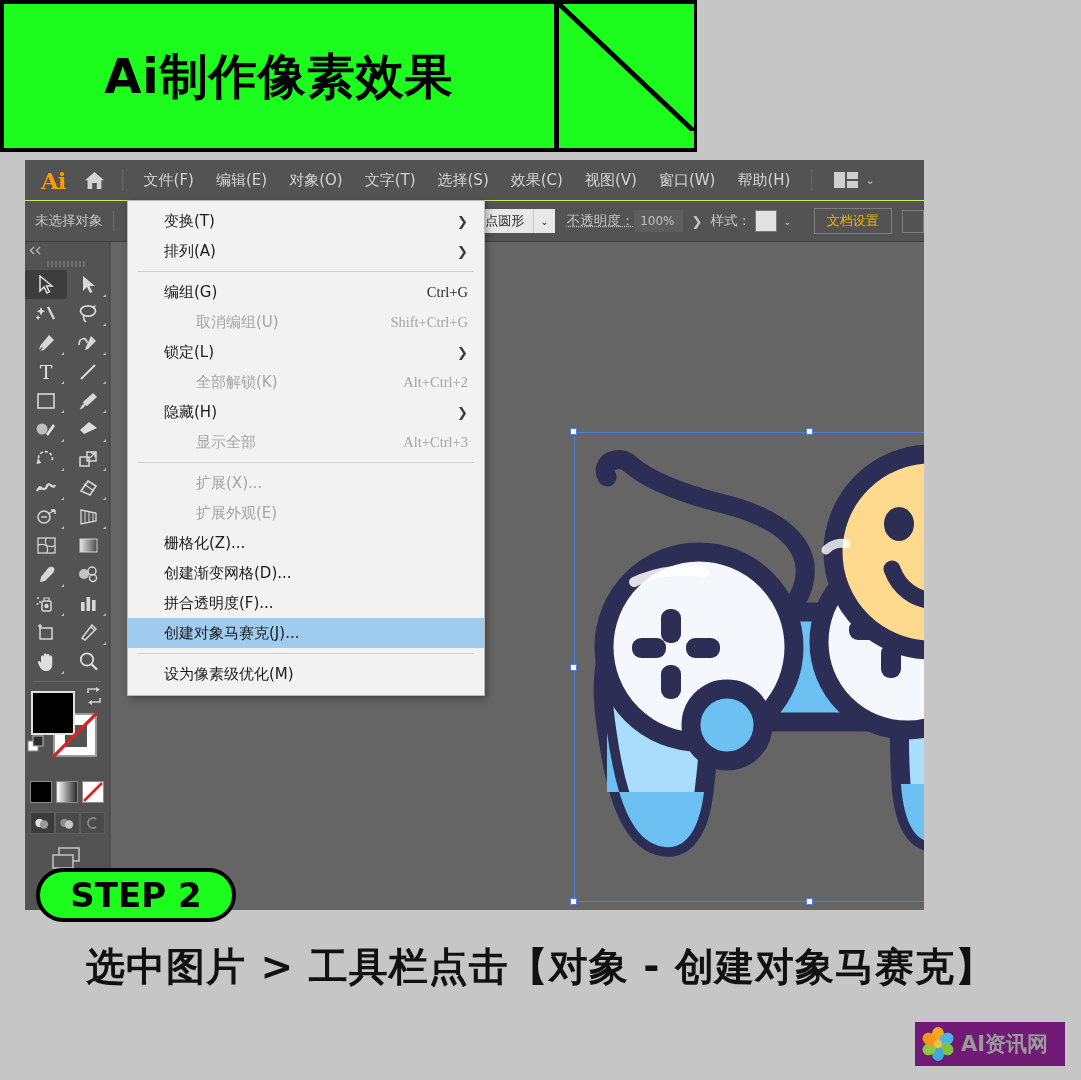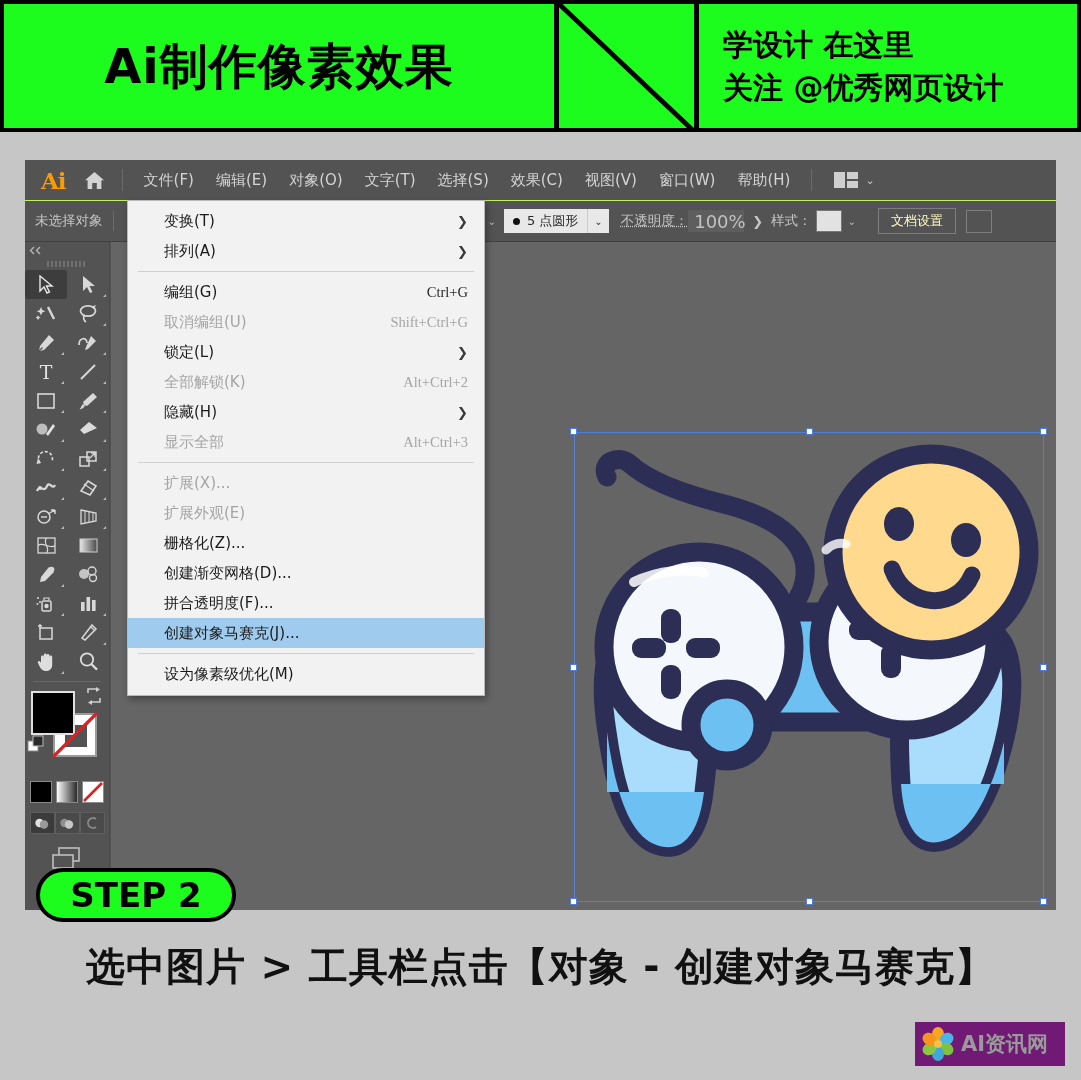--- a/index.html
+++ b/index.html
@@ -6,21 +6,21 @@
   html, body {
     width: 1081px; height: 1080px;
     background: #c6c6c6;
     font-family: "Liberation Sans", "DejaVu Sans", sans-serif;
     overflow: hidden;
   }
   #root { position: relative; width: 1081px; height: 1080px; background: #c6c6c6; }
 
   
   .banner {
-    position: absolute; left: 0; top: 0; width: 1081px; height: 132px;
+    position: absolute; left: 0; top: 0; width: 1081px; height: 152px;
     display: flex;
   }
   .banner-cell {
     background: #1dfd1d;
     border: 4px solid #000;
     position: relative;
   }
   .banner-left { width: 557px; border-right-width: 3px; display: flex; align-items: center; justify-content: center; }
   .banner-mid  { width: 140px; border-left-width: 2px; border-right-width: 3px; }
   .banner-right{ flex: 1; border-left-width: 2px; display: flex; flex-direction: column; justify-content: center; padding-left: 24px; }
@@ -32,21 +32,21 @@
   }
   .diag { position: absolute; inset: 0; }
   .banner-sub {
     font-family: "DejaVu Sans", sans-serif;
     font-weight: 700; font-size: 30px; color: #000; line-height: 1.45;
     white-space: nowrap;
   }
 
   
   .app {
-    position: absolute; left: 25px; top: 160px; width: 1031px; height: 750px;
+    position: absolute; left: 25px; top: 160px; width: 899px; height: 750px;
     background: #535353; overflow: hidden;
   }
 
   
   .menubar {
     height: 40px; background: #535353; display: flex; align-items: center;
     padding-left: 8px; position: relative;
   }
   .ai-logo {
     color: #ff9a00; font-family: "DejaVu Serif", serif; font-weight: 700;
@@ -76,28 +76,28 @@
   }
   .mini-chev { color: #bdbdbd; font-size: 10px; margin-left: 6px; margin-right: 8px;}
   .brush-field {
     background: #e8e8e8; color: #2a2a2a; font-size: 13px; height: 24px;
     display: flex; align-items: center; gap: 7px; padding: 0 9px; white-space: nowrap;
     font-family:"DejaVu Sans",sans-serif;
   }
   .brush-dot { width: 7px; height: 7px; background: #111; border-radius: 50%; }
   .brush-chev { background:#e8e8e8; height:24px; display:flex; align-items:center; padding:0 6px; color:#3a3a3a; font-size:10px; border-left:1px solid #c9c9c9;}
   .opacity-val {
-    background: #5e5e5e; color: #c2c2c2; font-size: 18px; height: 22px;
+    background: #5e5e5e; color: #c2c2c2; font-size: 12px; height: 22px;
     width: 56px; display: flex; align-items: center; padding: 0 6px;
     font-family:"DejaVu Sans",sans-serif;
   }
   .opacity-arrow { color: #c6c6c6; font-size: 13px; padding: 0 8px; }
   .style-swatch { width: 26px; height: 22px; background: #e2e2e2; border: 1px solid #777; }
   .doc-btn {
-    border: 1px solid #7d7d7d; color: #fef9c3; font-size: 13px; padding: 3px 12px;
+    border: 1px solid #7d7d7d; color: #eab308; font-size: 13px; padding: 3px 12px;
     white-space: nowrap; font-family:"DejaVu Sans",sans-serif;
   }
 
   
   .toolpanel {
     position: absolute; left: 0; top: 82px; width: 85px; bottom: 0;
     background: #535353; border-right: 1px solid #4a4a4a;
   }
   .tp-head { height: 16px; display:flex; align-items:center; padding-left:4px; }
   .tp-grip { height: 12px; display:flex; align-items:center; justify-content:center; }
@@ -148,21 +148,21 @@
     position: absolute; left: 127px; top: 200px; width: 358px;
     background: #f2f2f2; border: 1px solid #b9b9b9;
     box-shadow: 2px 3px 7px rgba(0,0,0,0.35);
     padding: 5px 0 6px 0; z-index: 40;
   }
   .mi {
     height: 30px; display: flex; align-items: center; position: relative;
     padding-left: 36px; padding-right: 16px; font-size: 15px; color: #1a1a1a;
     font-family: "DejaVu Sans", sans-serif;
   }
-  .mi.dim { color: #a5a5a5; }
+  .mi.dim { color: #a5a5a5; margin-left: 32px; }
   .mi.hl { background: #9fcbee; }
   .mi .acc { margin-left: auto; font-size: 14.5px; color: #2a2a2a; font-family:"Liberation Serif",serif; }
   .mi.dim .acc { color: #a5a5a5; }
   .mi .sub { margin-left: auto; font-size: 13px; color: #3a3a3a; }
   .mi-sep { height: 1px; background: #cfcfcf; margin: 5px 10px; }
 
   
   .step-badge {
     position: absolute; left: 36px; top: 868px; width: 200px; height: 54px;
     background: #1dfd1d; border: 4px solid #000; border-radius: 28px;
@@ -197,24 +197,20 @@
 <div id="root">
 
   <div class="banner">
     <div class="banner-cell banner-left">
       <span class="banner-title">Ai制作像素效果</span>
     </div>
     <div class="banner-cell banner-mid">
       <svg class="diag" viewBox="0 0 140 132" preserveAspectRatio="none">
         <line x1="0" y1="0" x2="140" y2="132" stroke="#000" stroke-width="5"></line>
       </svg>
-    </div>
-    <div class="banner-cell banner-right">
-      <span class="banner-sub">学设计 在这里</span>
-      <span class="banner-sub">关注 @优秀网页设计</span>
     </div>
   </div>
 
   <div class="app">
 
     <div class="menubar">
       <span class="ai-logo">Ai</span>
       <span class="home-icon">
         <svg width="21" height="19" viewBox="0 0 21 19">
           <path d="M10.5 1 L20 9.3 L17.4 9.3 L17.4 18 L12.8 18 L12.8 12 L8.2 12 L8.2 18 L3.6 18 L3.6 9.3 L1 9.3 Z" fill="#d3d3d3"></path>

